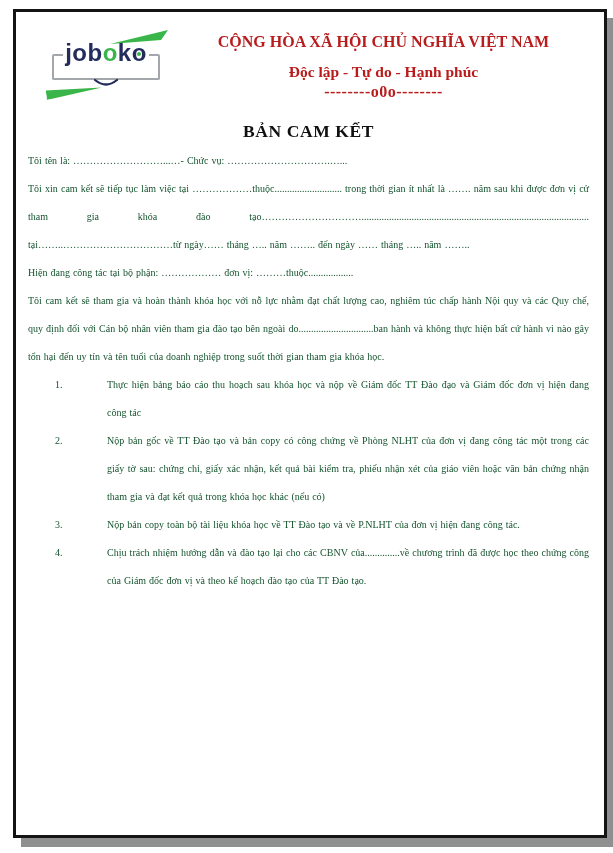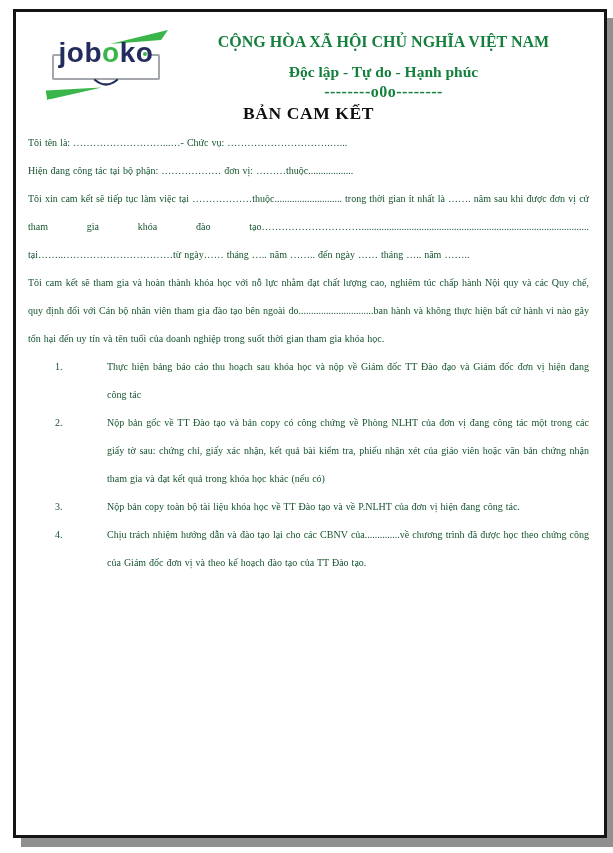--- a/index.html
+++ b/index.html
@@ -42,39 +42,39 @@
   }
   .bracket::before, .bracket::after {
     content: ""; position: absolute; top: 0; width: 9px; height: 2px; background: #a3a7ab;
   }
   .bracket::before { left: 0; }
   .bracket::after { right: 0; }
   .logo-text {
     position: absolute; top: 14px; left: 0; right: 0;
     text-align: center;
     font-family: "Liberation Sans", sans-serif;
-    font-weight: bold; font-size: 28px; letter-spacing: 0.5px;
+    font-weight: bold; font-size: 24px; letter-spacing: 0.5px;
     line-height: 22px;
   }
   .lt-navy { color: #232c5c; }
   .lt-green { color: #3ab54a; }
   .lt-eye { position: relative; }
   .lt-eye::after {
     content: ""; position: absolute; left: 50%; top: 56%;
     width: 4px; height: 4px; margin: -2px 0 0 -2px;
     background: #3ab54a; border-radius: 50%;
   }
   .smile { position: absolute; left: 50%; margin-left: -14px; bottom: 8px; width: 28px; height: 10px; }
-  .nat-header { flex: 1; text-align: center; padding-top: 13px; color: #15803d; }
+  .nat-header { flex: 1; text-align: center; padding-top: 13px; color: #b91c1c; }
   .nh1 { font-weight: bold; font-size: 16px; white-space: nowrap; }
   .nh2 { font-weight: bold; font-size: 15.5px; margin-top: 12px; }
   .nh-div { font-weight: bold; font-size: 16px; margin-top: 2px; letter-spacing: 0.5px; }
   
   .doc-title {
-    margin: 2px 0 5px; text-align: center;
+    margin: 20px 0 5px; text-align: center;
     font-weight: bold; font-size: 17.5px; letter-spacing: 0.6px; color: #101010;
   }
   
   .body-text { font-size: 10px; line-height: 28px; color: #14532d; word-spacing: 0.5px; }
   .para { margin: 0; text-align: justify; }
   .para.line { text-align: left; }
   .list { margin: 0; }
   .list-item { display: flex; }
   .num { flex: 0 0 20px; margin-left: 27px; }
   .li-text { flex: 1; text-align: justify; margin-left: 32px; }
@@ -100,22 +100,22 @@
       <div class="nh1">CỘNG HÒA XÃ HỘI CHỦ NGHĨA VIỆT NAM</div>
       <div class="nh2">Độc lập - Tự do - Hạnh phúc</div>
       <div class="nh-div">--------o0o--------</div>
     </div>
   </div>
 
   <div class="doc-title">BẢN CAM KẾT</div>
 
   <div class="body-text">
     <p class="para line">Tôi tên là:  ………………………...…- Chức vụ: ………………………….…...</p>
+    <p class="para">Tôi xin cam kết sẽ tiếp tục làm việc tại ………………thuộc........................... trong thời gian ít nhất là ……. năm sau khi được đơn vị cử tham gia khóa đào tạo…………………………........................................................................................... tại……..……………………………từ ngày…… tháng ….. năm …….. đến ngày …… tháng ….. năm ……..</p>
     <p class="para line">Hiện đang công tác tại bộ phận: ……………… đơn vị: ………thuộc..................</p>
-    <p class="para">Tôi xin cam kết sẽ tiếp tục làm việc tại ………………thuộc........................... trong thời gian ít nhất là ……. năm sau khi được đơn vị cử tham gia khóa đào tạo…………………………........................................................................................... tại……..……………………………từ ngày…… tháng ….. năm …….. đến ngày …… tháng ….. năm ……..</p>
     <p class="para">Tôi cam kết sẽ tham gia và hoàn thành khóa học với nỗ lực nhằm đạt chất lượng cao, nghiêm túc chấp hành Nội quy và các Quy chế, quy định đối với Cán bộ nhân viên tham gia đào tạo bên ngoài do..............................ban hành và không thực hiện bất cứ hành vi nào gây tổn hại đến uy tín và tên tuổi của doanh nghiệp trong suốt thời gian tham gia khóa học.</p>
 
     <div class="list">
       <div class="list-item">
         <span class="num">1.</span>
         <div class="li-text">Thực hiện bảng báo cáo thu hoạch sau khóa học và nộp về Giám đốc TT Đào đạo và Giám đốc đơn vị hiện đang công tác</div>
       </div>
       <div class="list-item">
         <span class="num">2.</span>
         <div class="li-text">Nộp bản gốc về TT Đào tạo và bản copy có công chứng về Phòng NLHT của đơn vị đang công tác một trong các giấy tờ sau: chứng chỉ, giấy xác nhận, kết quả bài kiểm tra, phiếu nhận xét của giáo viên hoặc văn bản chứng nhận tham gia và đạt kết quả trong khóa học khác (nếu có)</div>

